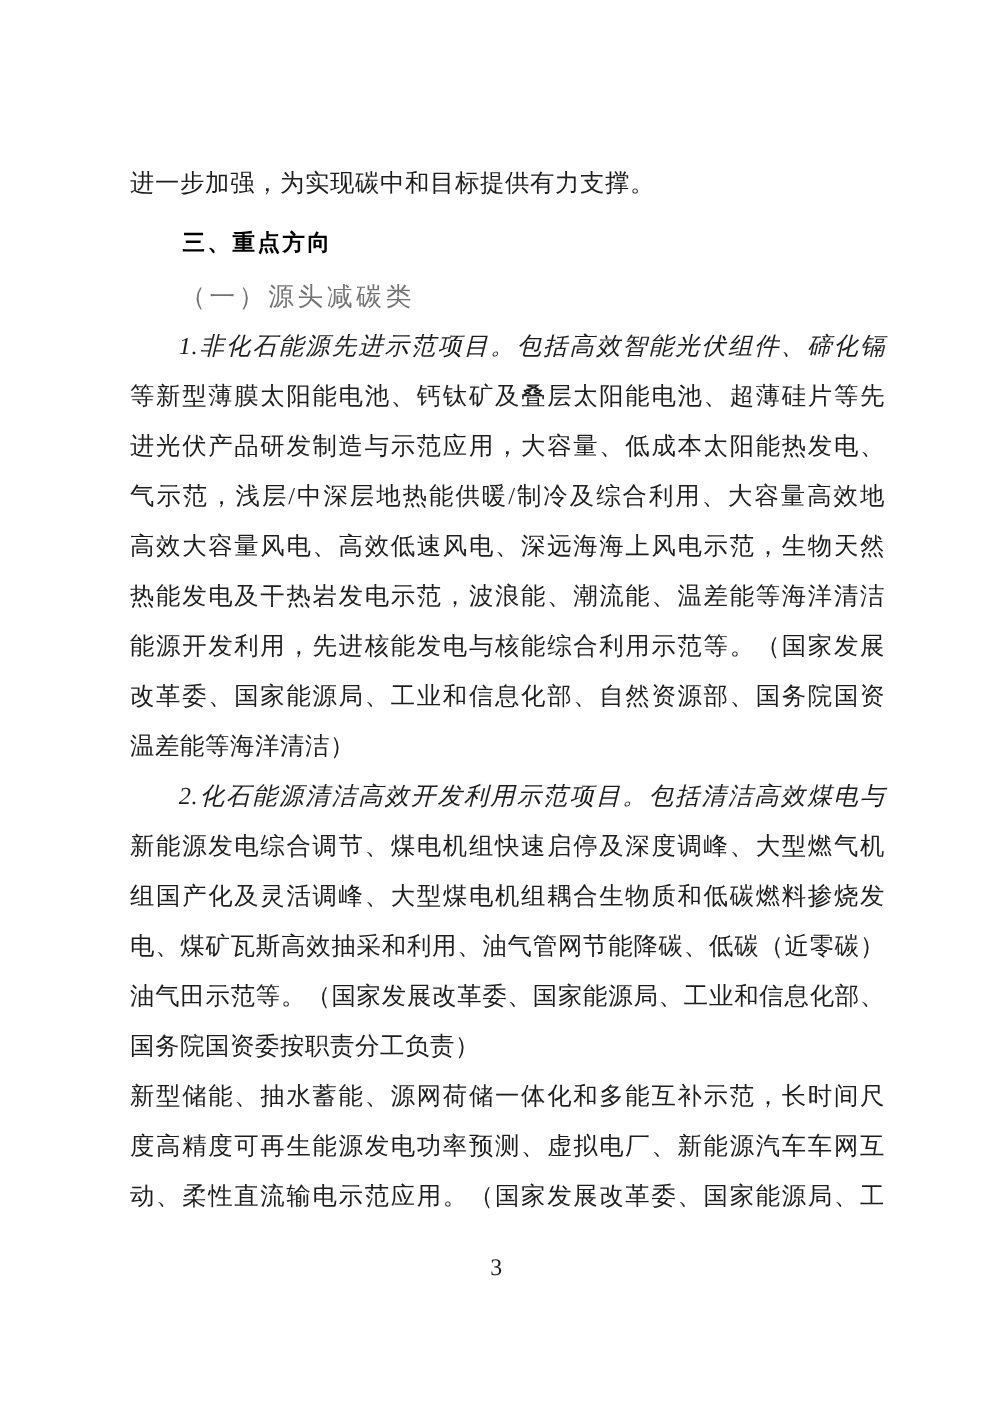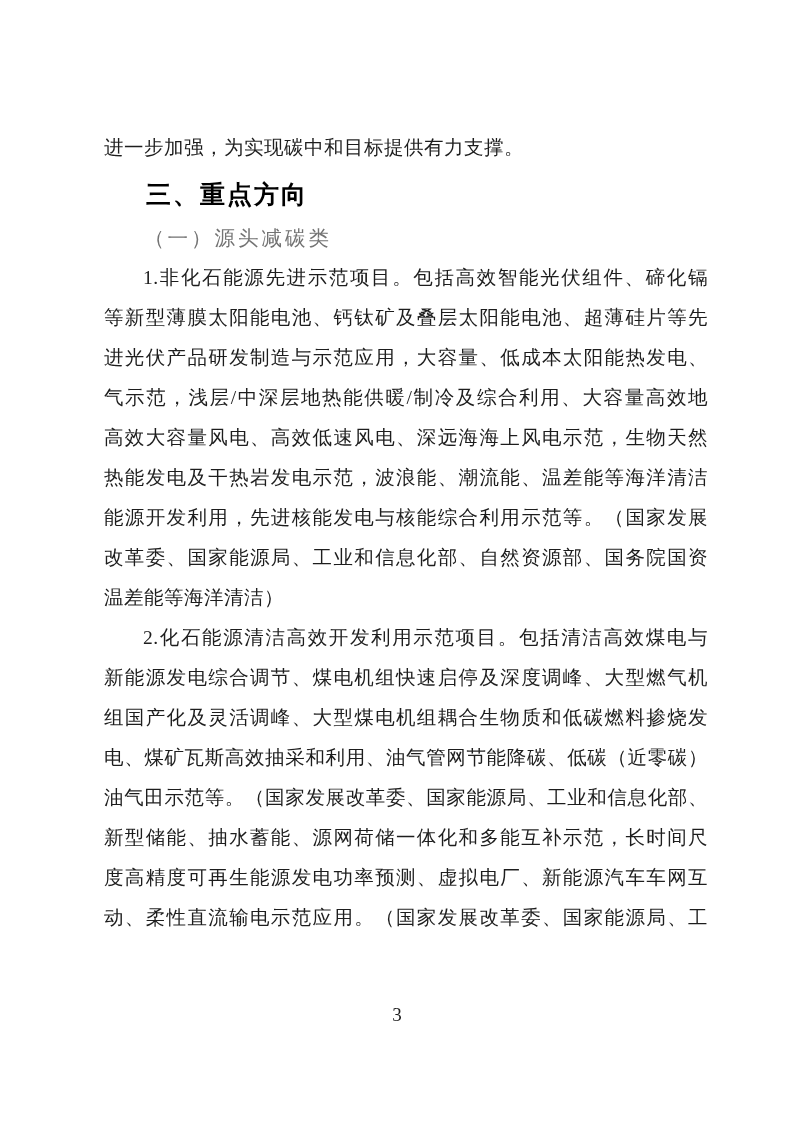--- a/index.html
+++ b/index.html
@@ -34,26 +34,27 @@
     text-align-last: justify;
     text-justify: distribute;
   }
   .lastline {
     white-space: normal;
     text-align: left;
     text-align-last: left;
   }
   .indent {
     padding-left: 39px;
+    font-style: italic;
   }
   .section-heading {
     font-family: "Liberation Sans", "DejaVu Sans", sans-serif;
     font-weight: bold;
     color: #000000;
-    font-size: 25px;
+    font-size: 18px;
     line-height: 40px;
     padding-left: 42px;
     margin-top: 6px;
     letter-spacing: 2px;
     white-space: nowrap;
   }
   .subsection-heading {
     font-size: 20.5px;
     line-height: 40px;
     padding-left: 40px;
@@ -100,20 +101,21 @@
       <div class="line jline">改革委、国家能源局、工业和信息化部、自然资源部、国务院国资</div>
       <div class="line lastline">温差能等海洋清洁）</div>
     </div>
 
     <div class="para">
       <div class="line jline indent">2.化石能源清洁高效开发利用示范项目。包括清洁高效煤电与</div>
       <div class="line jline">新能源发电综合调节、煤电机组快速启停及深度调峰、大型燃气机</div>
       <div class="line jline">组国产化及灵活调峰、大型煤电机组耦合生物质和低碳燃料掺烧发</div>
       <div class="line jline">电、煤矿瓦斯高效抽采和利用、油气管网节能降碳、低碳（近零碳）</div>
       <div class="line jline">油气田示范等。（国家发展改革委、国家能源局、工业和信息化部、</div>
+      <div class="line lastline">国务院国资委按职责分工负责）</div>
     </div>
 
     <div class="para">
       <div class="line jline">新型储能、抽水蓄能、源网荷储一体化和多能互补示范，长时间尺</div>
       <div class="line jline">度高精度可再生能源发电功率预测、虚拟电厂、新能源汽车车网互</div>
       <div class="line jline">动、柔性直流输电示范应用。（国家发展改革委、国家能源局、工</div>
     </div>
 
   </div>
 

